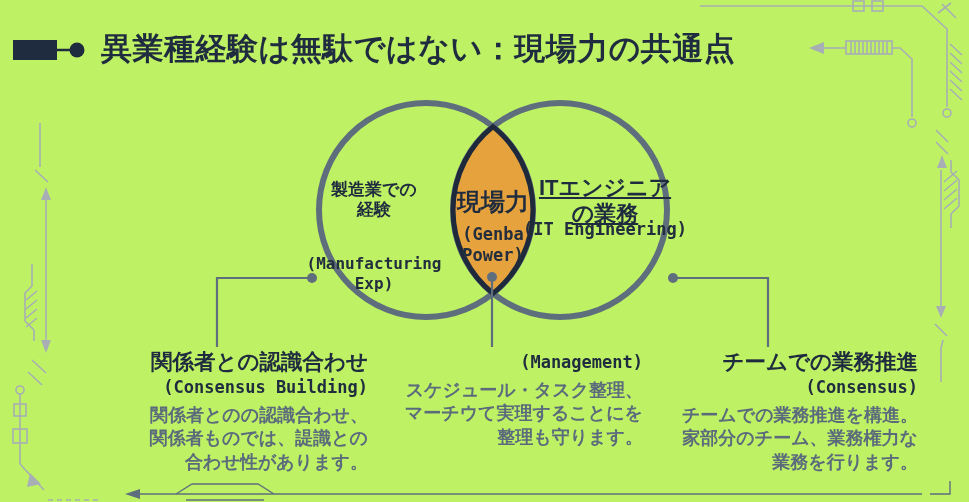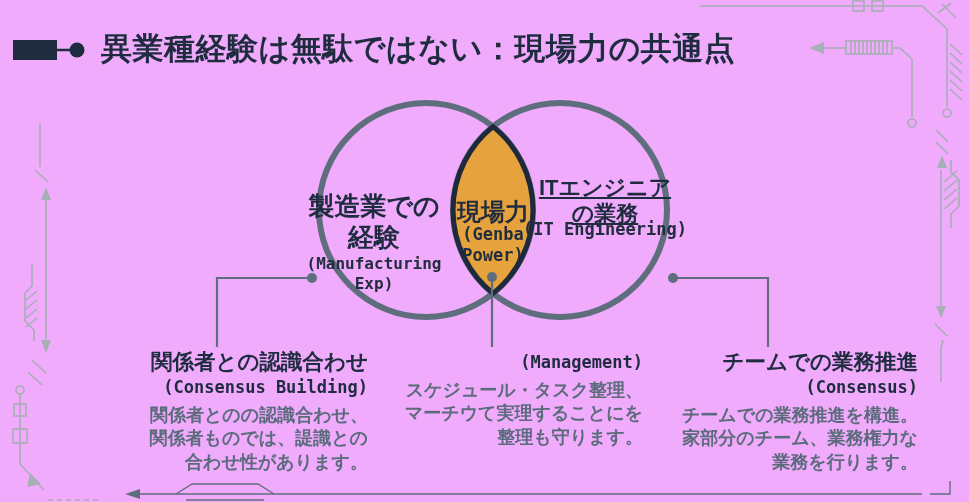--- a/index.html
+++ b/index.html
@@ -1,34 +1,34 @@
 <!DOCTYPE html>
 <html><head>
 <meta charset="utf-8">
 <style>
   html,body{margin:0;padding:0;background:#e8e8e8;}
   .slide{
-    position:relative;width:969px;height:502px;background:#f0abfc;overflow:hidden;
+    position:relative;width:969px;height:502px;background:#bef264;overflow:hidden;
     font-family:"Liberation Sans",sans-serif;margin:0 auto;
   }
   .decor-svg{position:absolute;left:0;top:0;width:969px;height:502px;pointer-events:none;}
   
   .title-row{position:absolute;left:13px;top:28px;display:flex;align-items:center;gap:16px;}
   .title-bullet{flex:0 0 auto;display:block;}
   h1.page-title{
     margin:0;font-size:31px;font-weight:bold;color:#1F2B3E;letter-spacing:.5px;
     white-space:nowrap;
   }
   
   .vlabel{position:absolute;text-align:center;color:#1F2B3E;font-weight:bold;white-space:pre-line;}
   .vmain{line-height:1.18;}
   .vsub{font-family:"DejaVu Sans Mono","Liberation Mono",monospace;font-weight:bold;color:#222d3d;line-height:1.22;}
-  .left-main{left:294px;top:191px;width:160px;font-size:26px;}
+  .left-main{left:294px;top:180px;width:160px;font-size:17px;}
   .left-sub{left:280px;top:226px;width:188px;font-size:16px;margin-top:28px;}
-  .center-main{left:433px;top:198px;width:120px;font-size:24px;}
+  .center-main{left:433px;top:188px;width:120px;font-size:24px;}
   .center-sub{left:433px;top:210px;width:120px;font-size:17px;margin-top:14px;}
   .right-main{left:525px;top:175px;width:160px;font-size:22px;text-decoration:underline;}
   .right-sub{left:516px;top:219px;width:178px;font-size:17px;}
   
   .col{position:absolute;top:350px;width:300px;text-align:right;}
   .col-1{left:68px;} .col-2{left:343px;} .col-3{left:618px;}
   .col h2{margin:0;font-size:21.5px;font-weight:bold;color:#1F2B3E;line-height:1.15;}
   .col .col-sub{
     font-family:"DejaVu Sans Mono","Liberation Mono",monospace;font-weight:bold;
     font-size:17px;color:#1F2B3E;margin:2px 0 7px 0;

